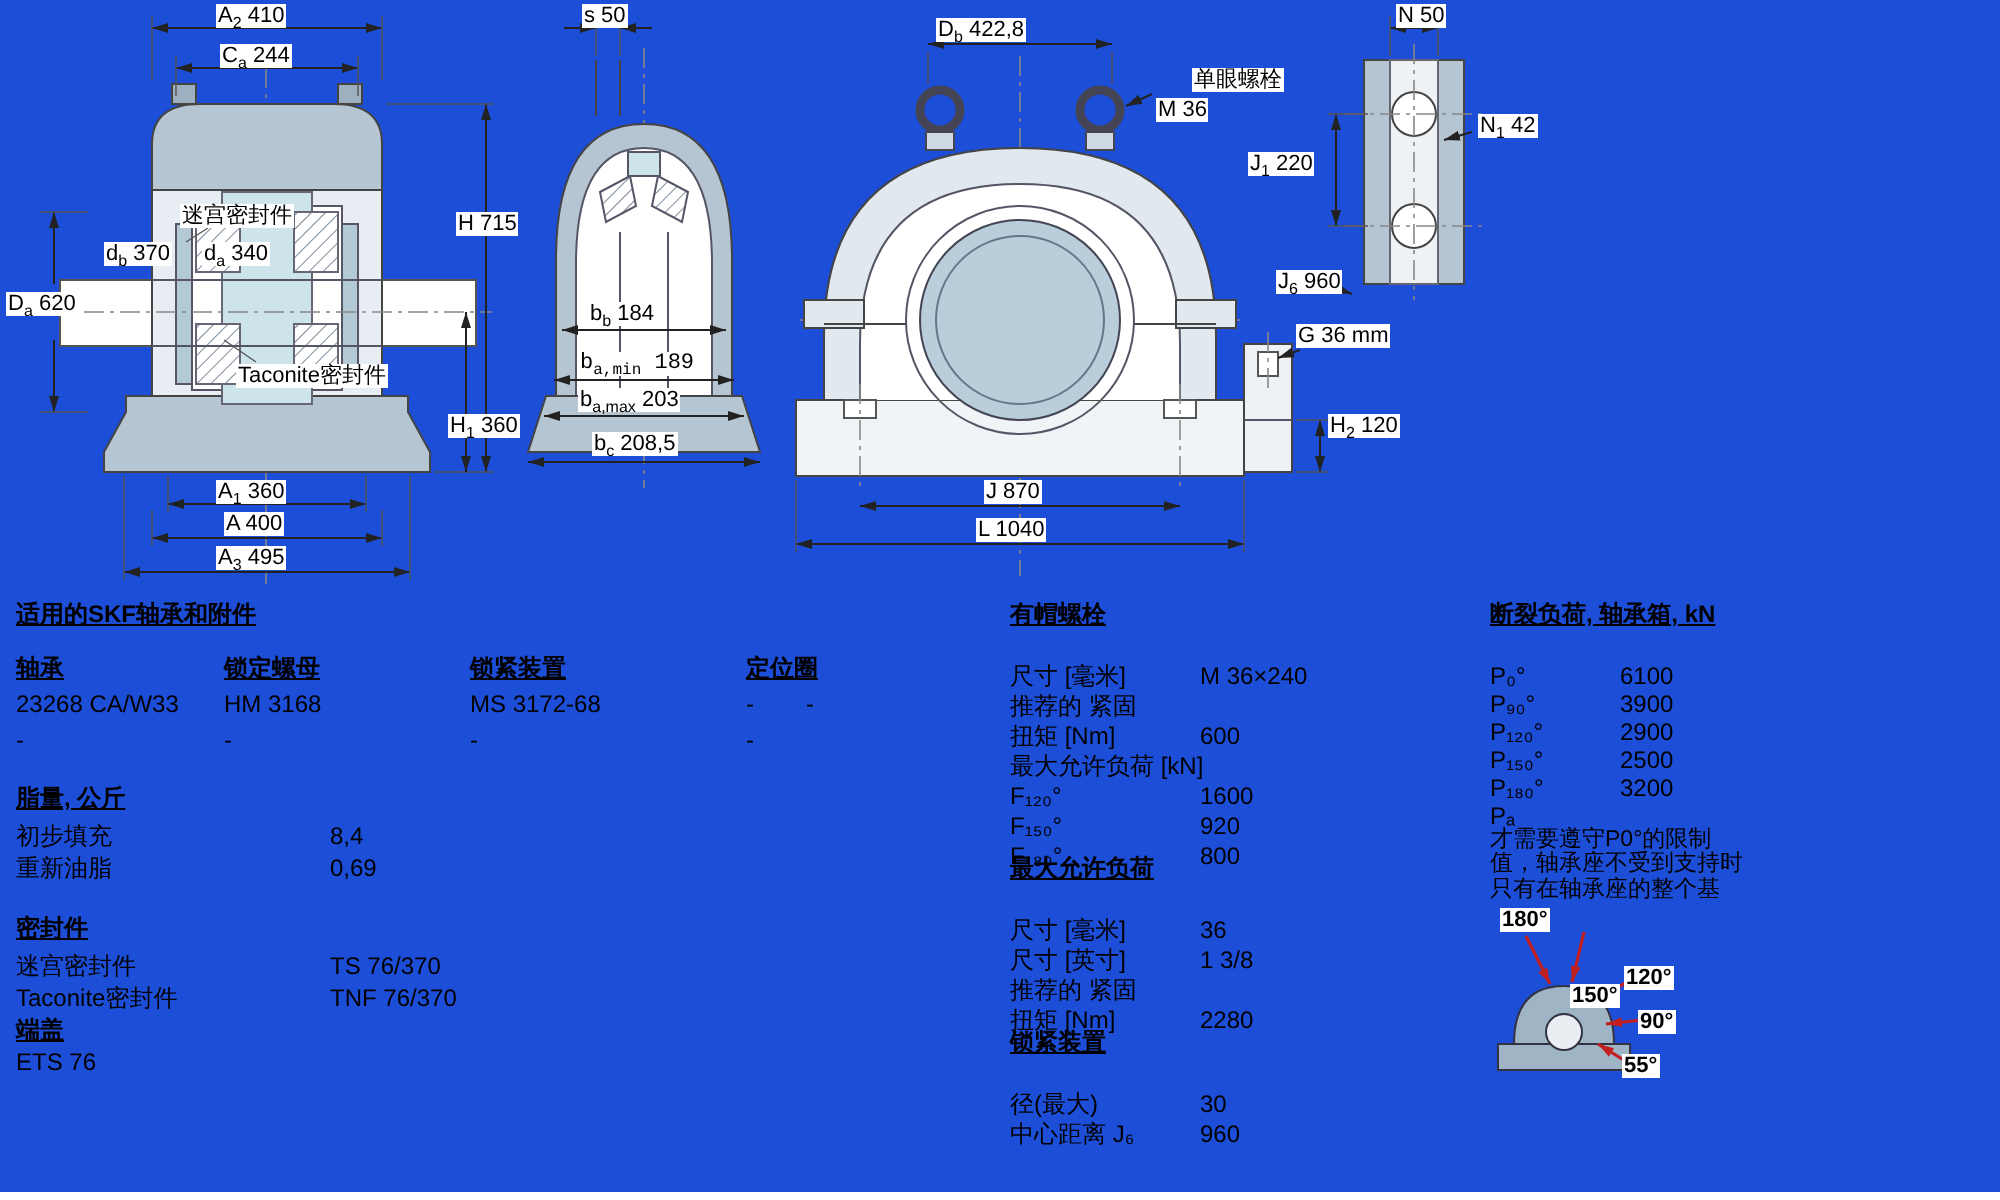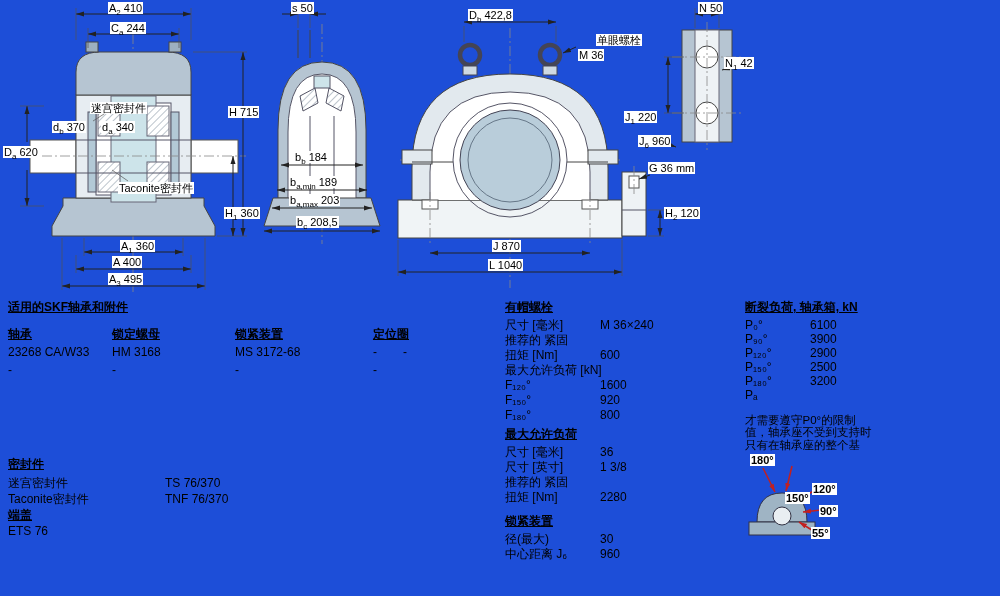--- a/index.html
+++ b/index.html
@@ -18,21 +18,21 @@
   .skf-heads{display:grid;grid-template-columns:104px 123px 138px auto;margin-top:13px}
   .skf-heads span{font-weight:bold;text-decoration:underline}
   .skf-row{display:grid;grid-template-columns:104px 123px 138px 30px auto;margin-top:4px;line-height:14px}
   .kv{display:flex;margin-top:0}
   .left .kv{height:16px}
   .left .kv .lab{width:157px}
   .mid .kv{height:15px}
   .mid .kv .lab{width:95px}
   .right .kv{height:14px}
   .right .kv .lab{width:65px}
-  .rows{margin-top:4px}
+  .rows{margin-top:17px}
   .rows.first{margin-top:5px}
   .note{position:absolute;font-size:11.5px;line-height:12.3px;width:185px}
 </style>
 </head>
 <body>
 
 <div id="canvas">
 
   <svg width="1000" height="300">
     <defs>
@@ -194,38 +194,38 @@
   <div style="position:absolute;left:0;top:0;width:1000px;height:600px;pointer-events:none">
       <span class="dlabel" style="left: 108px; top: 2px;"><span>A</span><sub>2</sub><span> 410</span></span>
       <span class="dlabel" style="left: 110px; top: 22px;"><span>C</span><sub>a</sub><span> 244</span></span>
       <span class="dlabel" style="left: 90px; top: 102px;"><span>迷宫密封件</span></span>
       <span class="dlabel" style="left: 52px; top: 121px;"><span>d</span><sub>b</sub><span> 370</span></span>
       <span class="dlabel" style="left: 101px; top: 121px;"><span>d</span><sub>a</sub><span> 340</span></span>
       <span class="dlabel" style="left: 3px; top: 146px; text-align: center;"><span>D</span><sub>a</sub><span> 620</span></span>
       <span class="dlabel" style="left: 118px; top: 182px;"><span>Taconite密封件</span></span>
       <span class="dlabel" style="left: 228px; top: 106px;"><span>H 715</span></span>
       <span class="dlabel" style="left: 224px; top: 207px;"><span>H</span><sub>1</sub><span> 360</span></span>
-      <span class="dlabel" style="left: 120px; top: 240px;"><span>A</span><sub>1</sub><span> 360</span></span>
+      <span class="dlabel" style="left: 108px; top: 240px;"><span>A</span><sub>1</sub><span> 360</span></span>
       <span class="dlabel" style="left: 112px; top: 256px;"><span>A 400</span></span>
       <span class="dlabel" style="left: 108px; top: 273px;"><span>A</span><sub>3</sub><span> 495</span></span>
       <span class="dlabel" style="left: 291px; top: 2px;"><span>s 50</span></span>
       <span class="dlabel" style="left: 294px; top: 151px;"><span>b</span><sub>b</sub><span> 184</span></span>
-      <span class="dlabel" style="left: 289px; top: 176px;"><span>b</span><sub>a,min</sub><span> 189</span></span>
+      <span class="dlabel" style="left: 289px; top: 176px; font-family: Liberation Mono, monospace;"><span>b</span><sub>a,min</sub><span> 189</span></span>
       <span class="dlabel" style="left: 289px; top: 194px;"><span>b</span><sub>a,max</sub><span> 203</span></span>
       <span class="dlabel" style="left: 296px; top: 216px;"><span>b</span><sub>c</sub><span> 208,5</span></span>
       <span class="dlabel" style="left: 468px; top: 9px;"><span>D</span><sub>b</sub><span> 422,8</span></span>
       <span class="dlabel" style="left: 578px; top: 34px; margin-left: 18px;"><span>单眼螺栓</span></span>
       <span class="dlabel" style="left: 578px; top: 49px;"><span>M 36</span></span>
       <span class="dlabel" style="left: 648px; top: 162px;"><span>G 36 mm</span></span>
       <span class="dlabel" style="left: 664px; top: 207px;"><span>H</span><sub>2</sub><span> 120</span></span>
       <span class="dlabel" style="left: 492px; top: 240px;"><span>J 870</span></span>
       <span class="dlabel" style="left: 488px; top: 259px;"><span>L 1040</span></span>
       <span class="dlabel" style="left: 698px; top: 2px;"><span>N 50</span></span>
-      <span class="dlabel" style="left: 724px; top: 57px;"><span>N</span><sub>1</sub><span> 42</span></span>
-      <span class="dlabel" style="left: 624px; top: 76px; margin-top: 35px;"><span>J</span><sub>1</sub><span> 220</span></span>
+      <span class="dlabel" style="left: 739px; top: 57px;"><span>N</span><sub>1</sub><span> 42</span></span>
+      <span class="dlabel" style="left: 624px; top: 76px;"><span>J</span><sub>1</sub><span> 220</span></span>
       <span class="dlabel" style="left: 638px; top: 135px;"><span>J</span><sub>6</sub><span> 960</span></span>
       <span class="dlabel b" style="left: 750px; top: 454px;"><span>180°</span></span>
       <span class="dlabel b" style="left: 785px; top: 451px; margin-top: 41px;"><span>150°</span></span>
       <span class="dlabel b" style="left: 812px; top: 483px;"><span>120°</span></span>
       <span class="dlabel b" style="left: 819px; top: 505px;"><span>90°</span></span>
       <span class="dlabel b" style="left: 811px; top: 527px;"><span>55°</span></span>
     </div>
 
   <div class="section left" style="left:8px;top:300px;width:470px">
     <div class="sec-title">适用的SKF轴承和附件</div>
@@ -244,20 +244,33 @@
     </div>
     <div class="skf-row">
       <span>-</span>
       <span>-</span>
       <span>-</span>
       <span>-</span>
       <span></span>
     </div>
   </div>
 
+  <div class="section left" style="left:8px;top:392px;width:300px">
+    <div class="sec-title">脂量, 公斤</div>
+    <div class="rows first">
+      <div class="kv">
+        <span class="lab">初步填充</span>
+        <span>8,4</span>
+      </div>
+      <div class="kv">
+        <span class="lab">重新油脂</span>
+        <span>0,69</span>
+      </div>
+    </div>
+  </div>
 
   <div class="section left" style="left:8px;top:457px;width:300px">
     <div class="sec-title">密封件</div>
     <div class="rows first">
       <div class="kv">
         <span class="lab">迷宫密封件</span>
         <span>TS 76/370</span>
       </div>
       <div class="kv">
         <span class="lab">Taconite密封件</span>

